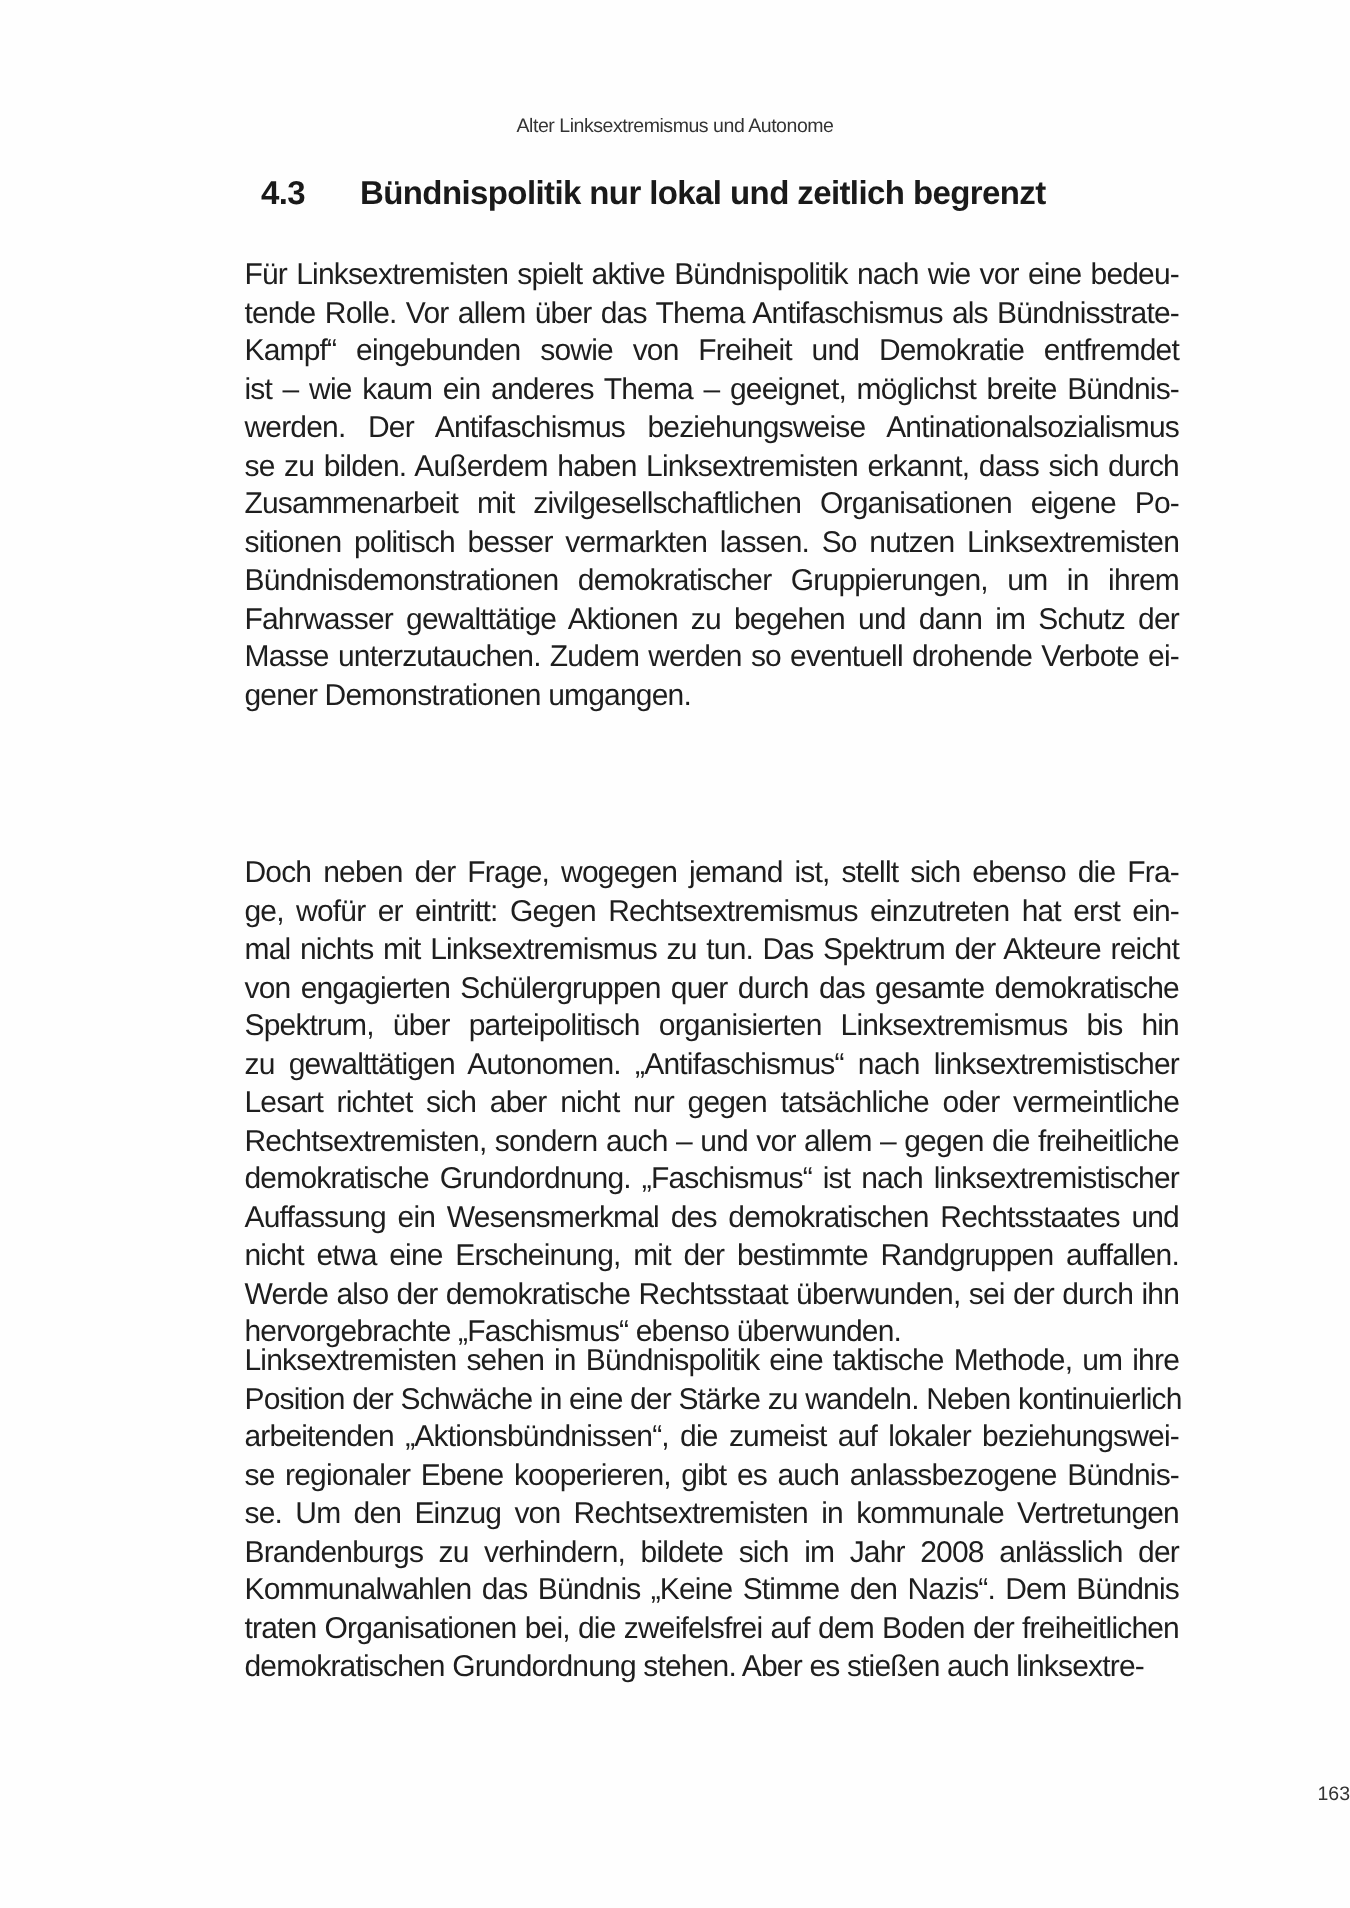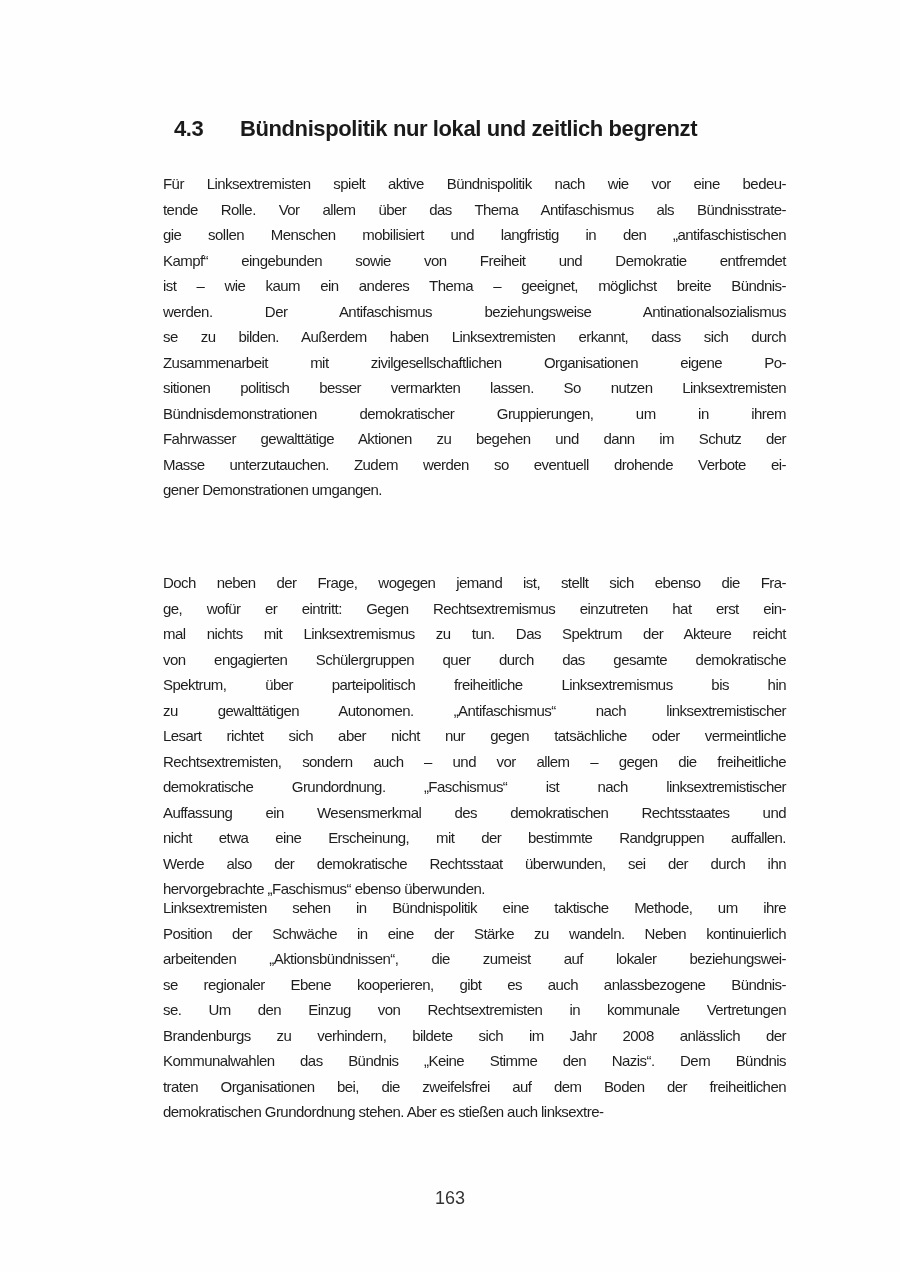--- a/index.html
+++ b/index.html
@@ -5,57 +5,57 @@
   html, body { margin: 0; padding: 0; background: #ffffff; }
   body { width: 900px; height: 1272px; position: relative; overflow: hidden;
          font-family: "Liberation Sans", sans-serif; color: #1e1e1e; }
   .page { position: absolute; left: 0; top: 0; width: 900px; height: 1272px; background: #fefefe; }
   .running-head { position: absolute; top: 76px; left: 0; width: 900px; text-align: center;
                   font-size: 13px; color: #333; letter-spacing: -0.3px; }
   .heading { position: absolute; top: 116px; left: 174px; font-size: 22px; font-weight: bold;
              color: #1a1a1a; letter-spacing: -0.4px; white-space: nowrap; }
   .heading .num { display: inline-block; width: 66px; }
   .para { position: absolute; left: 163px; width: 623px; }
-  .line { display: block; height: 25.5px; line-height: 25.5px; font-size: 15px;
+  .line { display: block; height: 25.5px; line-height: 25.5px; font-size: 20px;
           letter-spacing: -0.55px; white-space: nowrap; text-align: justify; text-align-last: justify; }
   .line.last { text-align-last: left; }
-  .folio { position: absolute; top: 1188px; left: 0; width: 900px; text-align: center;
-           font-size: 18px; color: #333; }
+  .folio { position: absolute; top: 1188px; left: 0; width: 900px; text-align: right;
+           font-size: 13px; color: #333; }
 </style>
 </head>
 <body>
 
 <div class="page">
 
+  <div class="running-head">Alter Linksextremismus und Autonome</div>
 
   <div class="heading">
     <span class="num">4.3</span><span>Bündnispolitik nur lokal und zeitlich begrenzt</span>
   </div>
 
   <div class="para" id="p0" style="top:171px;">
       <span class="line">Für Linksextremisten spielt aktive Bündnispolitik nach wie vor eine bedeu-</span>
       <span class="line">tende Rolle. Vor allem über das Thema Antifaschismus als Bündnisstrate-</span>
-      <span class="line">gie sollen Menschen mobilisiert und langfristig in den „antifaschistischen</span>
       <span class="line">Kampf“ eingebunden sowie von Freiheit und Demokratie entfremdet</span>
       <span class="line">ist – wie kaum ein anderes Thema – geeignet, möglichst breite Bündnis-</span>
       <span class="line">werden. Der Antifaschismus beziehungsweise Antinationalsozialismus</span>
       <span class="line">se zu bilden. Außerdem haben Linksextremisten erkannt, dass sich durch</span>
       <span class="line">Zusammenarbeit mit zivilgesellschaftlichen Organisationen eigene Po-</span>
       <span class="line">sitionen politisch besser vermarkten lassen. So nutzen Linksextremisten</span>
       <span class="line">Bündnisdemonstrationen demokratischer Gruppierungen, um in ihrem</span>
       <span class="line">Fahrwasser gewalttätige Aktionen zu begehen und dann im Schutz der</span>
       <span class="line">Masse unterzutauchen. Zudem werden so eventuell drohende Verbote ei-</span>
       <span class="line last">gener Demonstrationen umgangen.</span>
     </div>
   <div class="para" id="p1" style="top:531px;margin-top:39px;">
       <span class="line">Doch neben der Frage, wogegen jemand ist, stellt sich ebenso die Fra-</span>
       <span class="line">ge, wofür er eintritt: Gegen Rechtsextremismus einzutreten hat erst ein-</span>
       <span class="line">mal nichts mit Linksextremismus zu tun. Das Spektrum der Akteure reicht</span>
       <span class="line">von engagierten Schülergruppen quer durch das gesamte demokratische</span>
-      <span class="line">Spektrum, über parteipolitisch freiheitliche Linksextremismus bis hin</span>
+      <span class="line">Spektrum, über parteipolitisch organisierten Linksextremismus bis hin</span>
       <span class="line">zu gewalttätigen Autonomen. „Antifaschismus“ nach linksextremistischer</span>
       <span class="line">Lesart richtet sich aber nicht nur gegen tatsächliche oder vermeintliche</span>
       <span class="line">Rechtsextremisten, sondern auch – und vor allem – gegen die freiheitliche</span>
       <span class="line">demokratische Grundordnung. „Faschismus“ ist nach linksextremistischer</span>
       <span class="line">Auffassung ein Wesensmerkmal des demokratischen Rechtsstaates und</span>
       <span class="line">nicht etwa eine Erscheinung, mit der bestimmte Randgruppen auffallen.</span>
       <span class="line">Werde also der demokratische Rechtsstaat überwunden, sei der durch ihn</span>
       <span class="line last">hervorgebrachte „Faschismus“ ebenso überwunden.</span>
     </div>
   <div class="para" id="p2" style="top:895px;">

